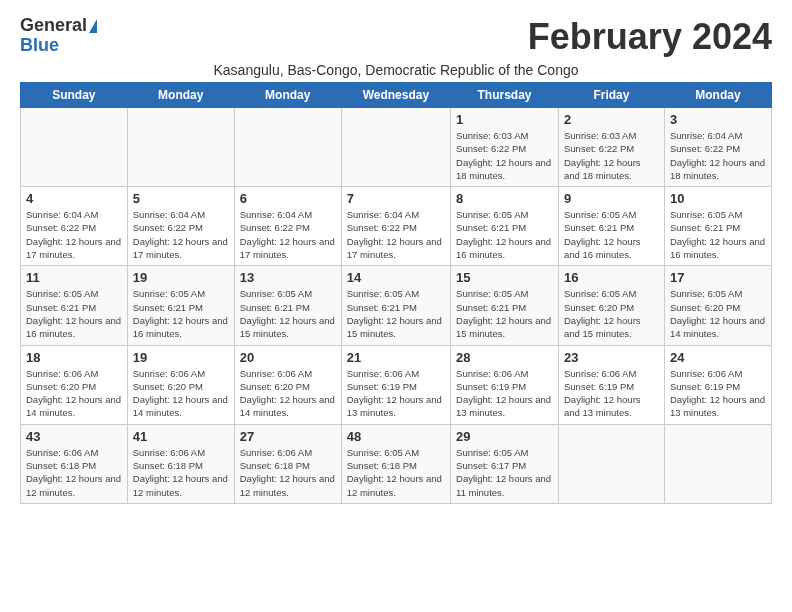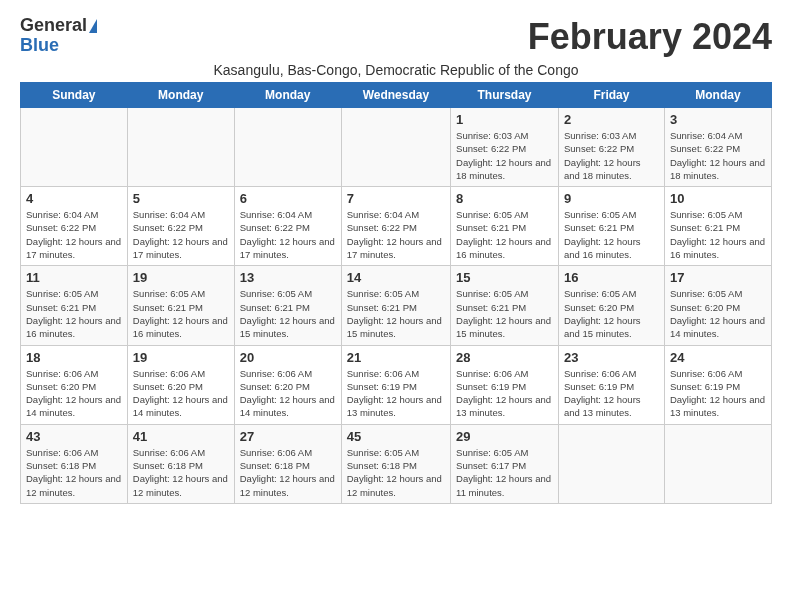--- a/index.html
+++ b/index.html
@@ -295,21 +295,21 @@
 Sunset: 6:18 PM
 Daylight: 12 hours and 12 minutes.</div>
         </td>
         <td>
           <span class="day-number">27</span>
           <div class="day-info">Sunrise: 6:06 AM
 Sunset: 6:18 PM
 Daylight: 12 hours and 12 minutes.</div>
         </td>
         <td>
-          <span class="day-number">45</span>
+          <span class="day-number">48</span>
           <div class="day-info">Sunrise: 6:05 AM
 Sunset: 6:18 PM
 Daylight: 12 hours and 12 minutes.</div>
         </td>
         <td>
           <span class="day-number">29</span>
           <div class="day-info">Sunrise: 6:05 AM
 Sunset: 6:17 PM
 Daylight: 12 hours and 11 minutes.</div>
         </td>

